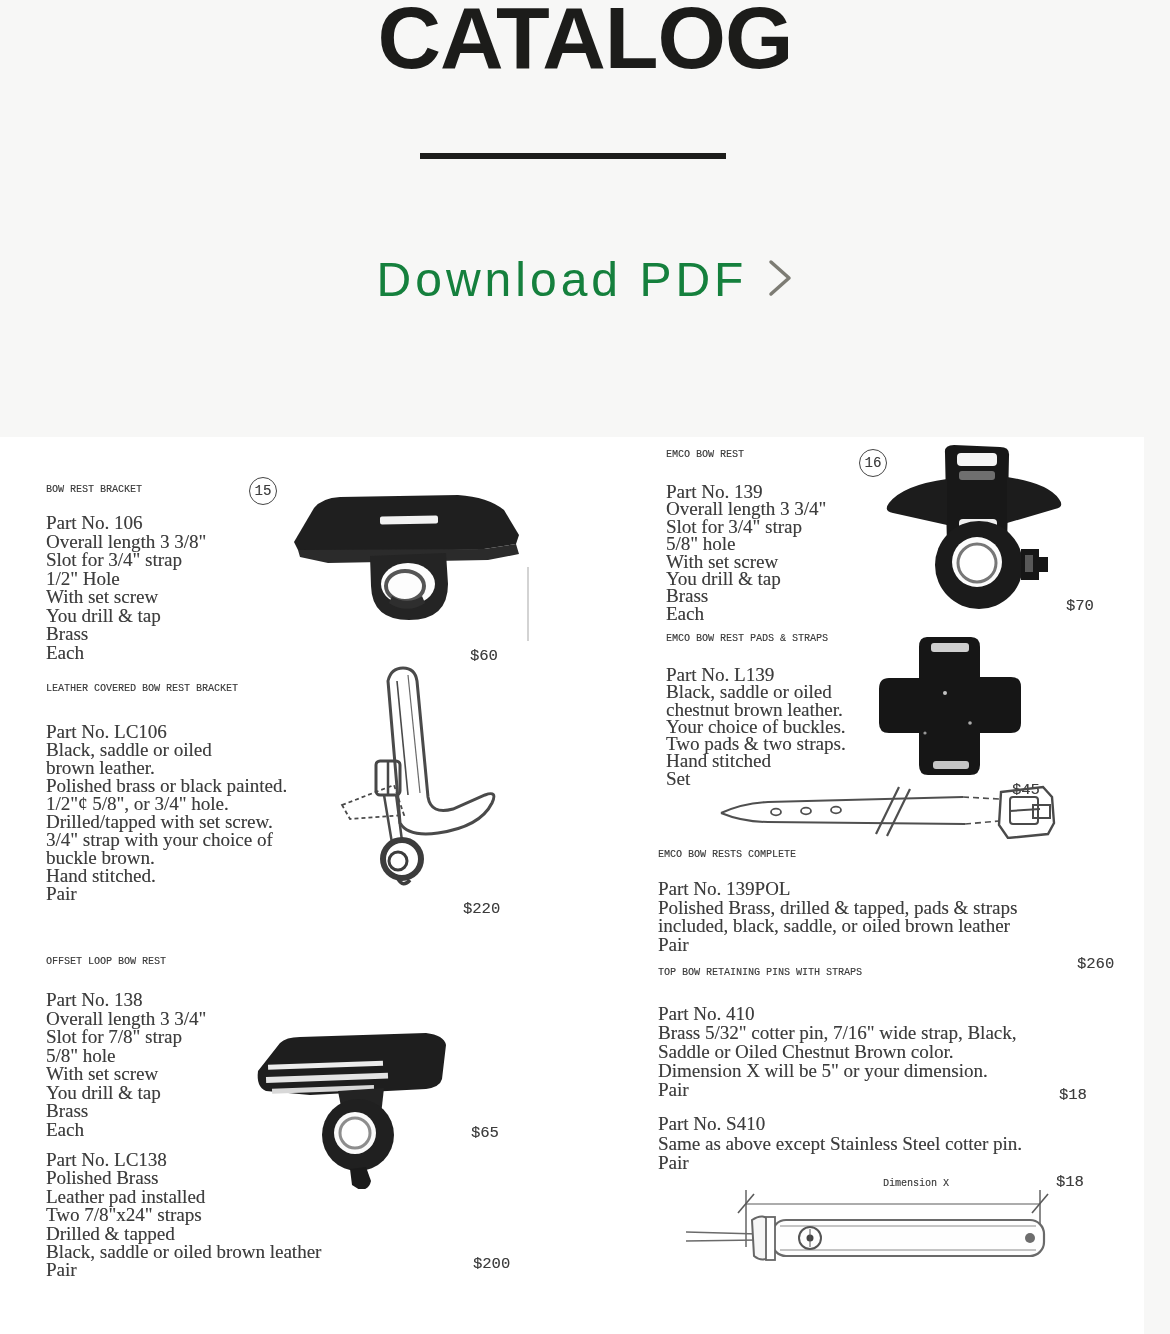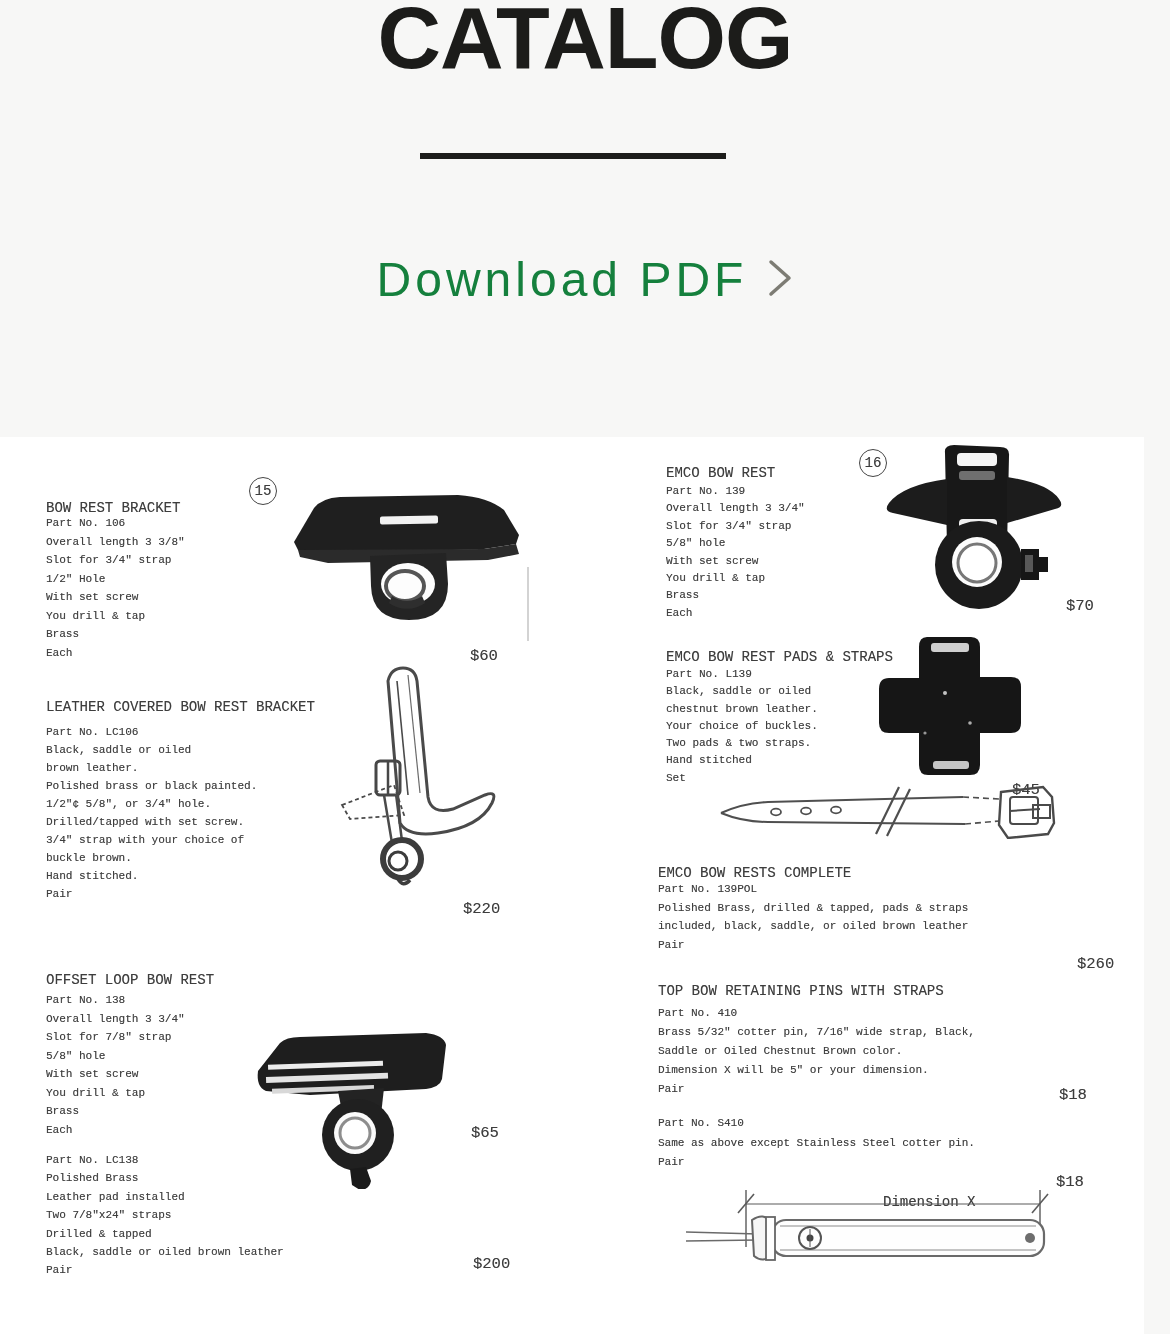--- a/index.html
+++ b/index.html
@@ -10,22 +10,22 @@
     font-weight:900;font-size:88px;line-height:92px;letter-spacing:-1px;color:#1c1c1a;}
   .divider{position:absolute;top:153px;left:420px;width:306px;height:6px;background:#1d1d1b;}
   .download{position:absolute;top:250px;left:0;width:1170px;text-align:center;color:#15803d;
     font-size:48px;letter-spacing:4px;line-height:60px;cursor:pointer;white-space:nowrap;}
   .download .chev{display:inline-block;margin-left:20px;vertical-align:-4px;}
 
   .doc{position:absolute;left:0;top:437px;width:1144px;height:897px;background:#ffffff;}
 
   .mono{font-family:"Liberation Mono","DejaVu Sans Mono",monospace;color:#3d3d3d;
     text-shadow:0.2px 0.2px 0 rgba(61,61,61,0.45);}
-  .hd{position:absolute;font-size:14px;white-space:nowrap;margin-top:16px;}
-  .lines{position:absolute;font-size:11px;white-space:nowrap;}
+  .hd{position:absolute;font-size:10px;white-space:nowrap;}
+  .lines{position:absolute;font-size:19px;white-space:nowrap;font-family:Liberation Serif, serif;}
   .price{position:absolute;font-size:15.5px;}
   .badge{position:absolute;width:26px;height:26px;border:1.6px solid #454545;border-radius:50%;
     display:flex;align-items:center;justify-content:center;font-size:14px;}
   .art{position:absolute;}
   .fold{position:absolute;left:527px;top:130px;width:2px;height:74px;background:rgba(145,145,145,.4);}
 </style>
 </head>
 <body>
 
 <div id="screen">

